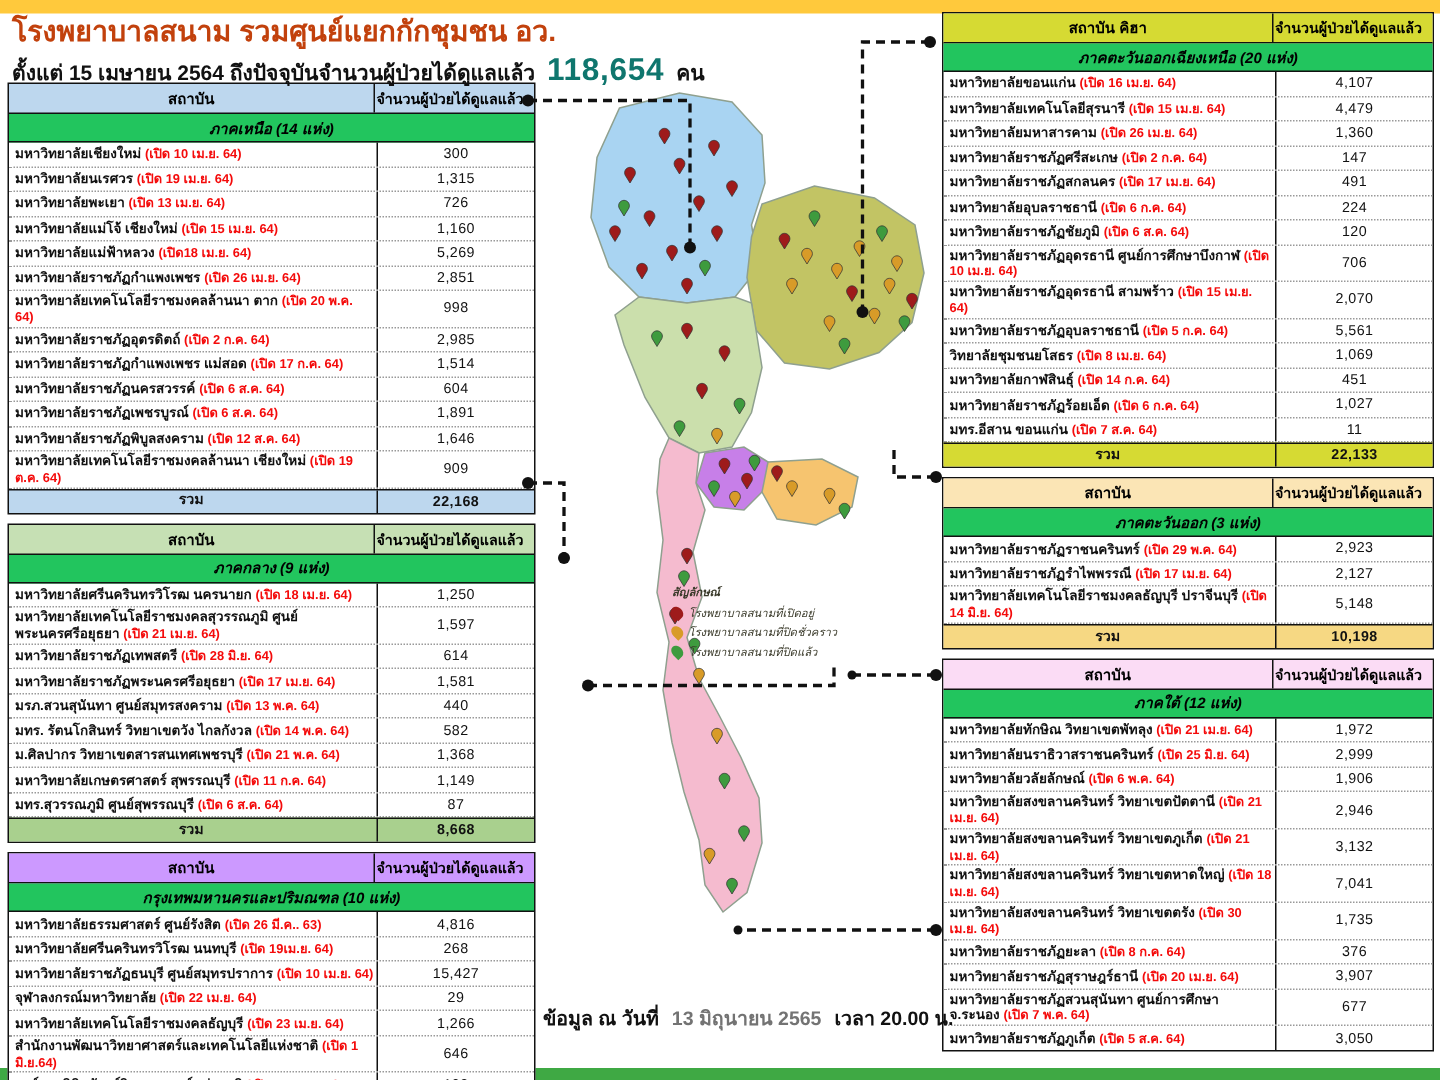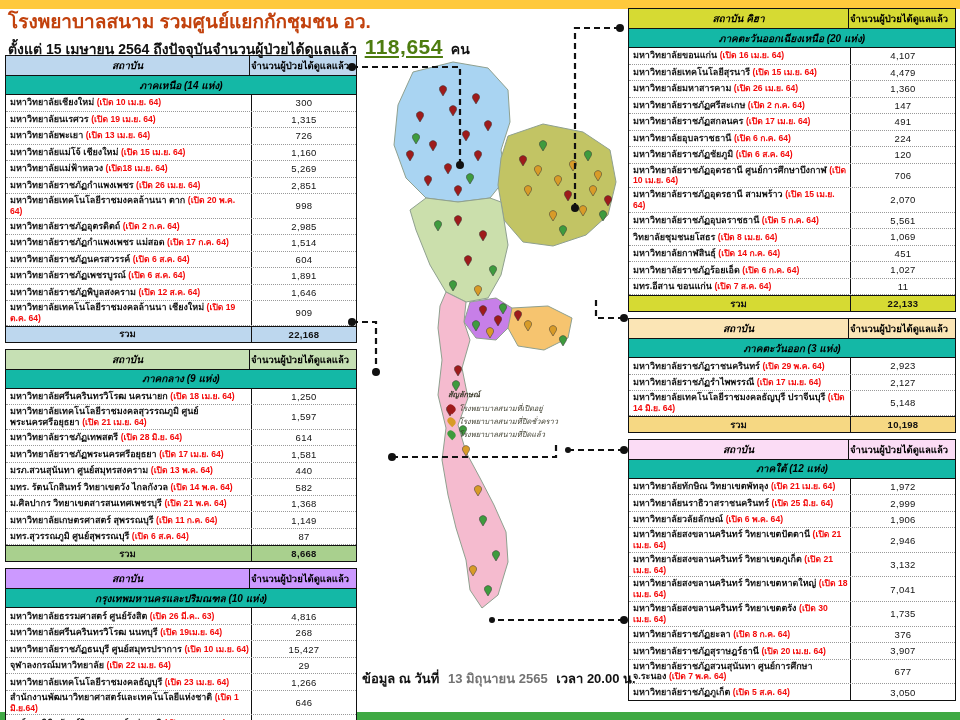--- a/index.html
+++ b/index.html
@@ -7,29 +7,29 @@
     width:960px;height:720px;position:relative;overflow:hidden;
     background:#ffffff;
     font-family:"Liberation Sans","DejaVu Sans",sans-serif;
   }
   .topbar{position:absolute;left:0;top:0;width:960px;height:9px;background:#FFC93C;}
   .bottombar{position:absolute;left:0;bottom:0;width:960px;height:8px;background:#3FA944;}
 
   .titleblock{position:absolute;left:8px;top:11px;width:600px;z-index:5;}
   .title{font-size:19px;font-weight:bold;color:#c2410c;line-height:1.15;}
   .subtitle{font-size:14px;font-weight:bold;color:#111;margin-top:2px;}
-  .subtitle .bignum{color:#4d7c0f;font-size:21px;padding:0 4px;letter-spacing:.5px;text-decoration:underline;}
+  .subtitle .bignum{color:#0f766e;font-size:21px;padding:0 4px;letter-spacing:.5px;}
 
   .left-col{position:absolute;left:5px;top:55px;width:352px;}
   .right-col{position:absolute;left:628px;top:8px;width:328px;}
   .tbl{border:1.6px solid #111;background:#fff;margin-bottom:6px;}
   .t-head{display:flex;background:var(--hdr,#ddd);border-bottom:1.6px solid #111;}
-  .t-hname{flex:1;text-align:center;font-weight:bold;font-size:10px;padding:2px 20px;font-style:italic;}
+  .t-hname{flex:1;text-align:center;font-weight:bold;font-size:10px;padding:2px 20px;}
   .t-hval{width:104px;text-align:left;font-weight:bold;font-size:9.5px;border-left:1.6px solid #111;padding:2px 1px;}
-  .t-section{text-align:center;font-weight:bold;font-style:italic;font-size:10px;padding:1.5px 0;border-bottom:1.2px solid #111;background:#14b8a6;}
+  .t-section{text-align:center;font-weight:bold;font-style:italic;font-size:10px;padding:1.5px 0;border-bottom:1.2px solid #111;background:#22c55e;}
   .t-row{display:flex;border-bottom:1px dotted #999;min-height:15.5px;align-items:center;}
   .t-row:last-of-type{border-bottom:none;}
   .t-name{flex:1;font-size:9px;font-weight:bold;color:#111;padding:1px 2px 1px 4px;line-height:1.2;}
   .t-date{color:#F40B0B;font-size:8.6px;font-weight:bold;}
   .t-val{width:104px;border-left:1.6px solid #111;align-self:stretch;display:flex;align-items:center;justify-content:center;font-size:9.5px;color:#111;letter-spacing:.3px;}
   .t-total{display:flex;border-top:1.2px solid #111;background:var(--tot,#eee);min-height:15px;align-items:center;}
   .t-total .t-name{text-align:center;font-size:9.5px;padding-left:0;}
   .t-total .t-val{font-weight:bold;}
 
   .map-area{position:absolute;left:358px;top:50px;width:266px;height:618px;}

